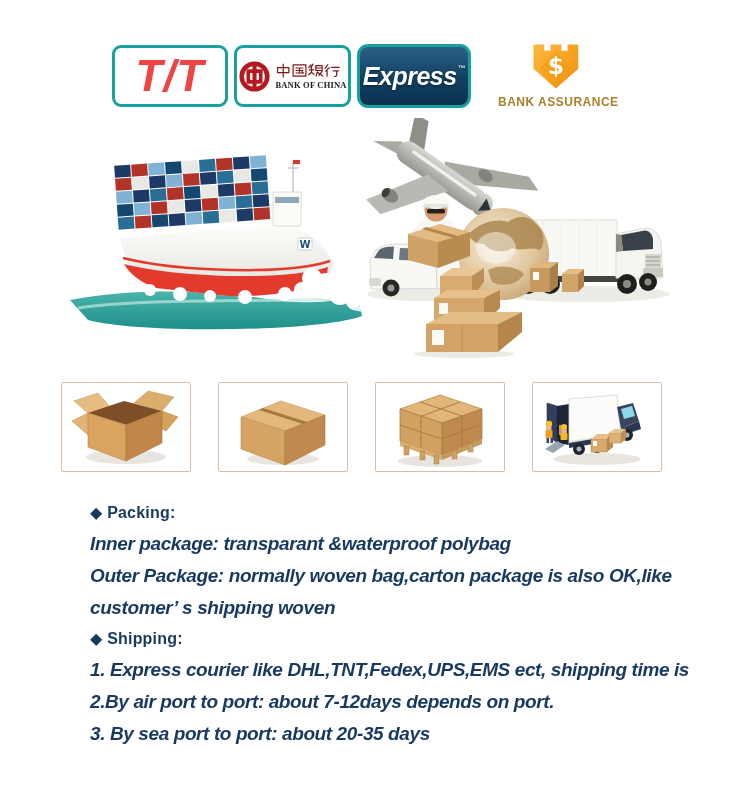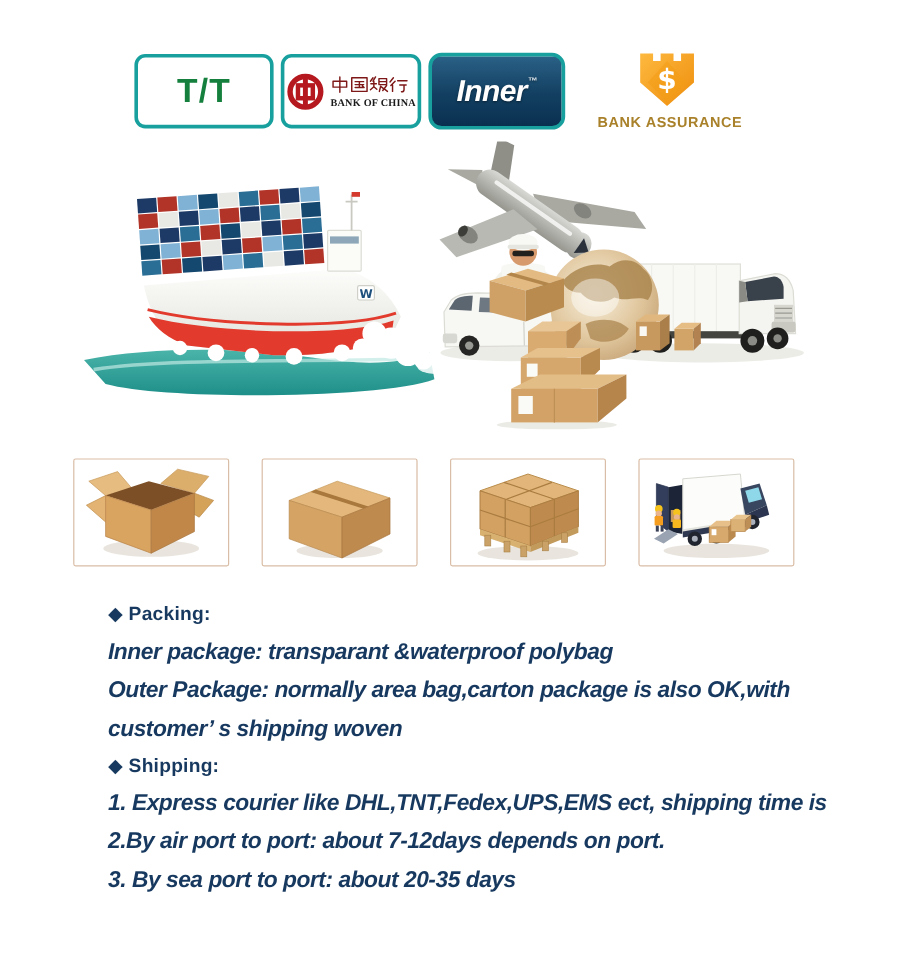--- a/index.html
+++ b/index.html
@@ -6,21 +6,21 @@
   *{box-sizing:border-box;}
   .page{
     position:relative;width:750px;height:797px;background:#ffffff;overflow:hidden;
     font-family:"Liberation Sans","DejaVu Sans",sans-serif;
   }
   
   .pay-row{position:absolute;left:112px;top:44px;display:flex;gap:6px;align-items:center;}
   .pay-box{height:62px;border:3px solid #18a09e;border-radius:9px;background:#fff;
     display:flex;align-items:center;justify-content:center;}
   .tt-box{width:116px;}
-  .tt-label{font-size:28px;font-weight:bold;color:#15803d;letter-spacing:1px;}
+  .tt-label{font-size:44px;font-weight:bold;color:#ef4444;letter-spacing:1px;font-style:italic;}
   .boc-box{width:117px;gap:4px;padding:0 3px;}
   .boc-logo{flex:0 0 auto;}
   .boc-col{display:flex;flex-direction:column;align-items:flex-start;}
   .boc-en{font-family:"Liberation Serif","DejaVu Serif",serif;font-size:8.5px;font-weight:bold;
     color:#1b1b1b;letter-spacing:.2px;white-space:nowrap;margin-top:1px;}
   .paypal-box{width:114px;height:64px;border-radius:11px;
     background:linear-gradient(180deg,#2a6186 0%,#123f61 55%,#0a3050 100%);}
   .pp-text{font-size:25px;font-weight:bold;font-style:italic;color:#ffffff;
     text-shadow:0 1px 2px rgba(0,0,0,.45);letter-spacing:-.5px;}
   .pp-tm{font-size:8px;font-weight:bold;font-style:normal;color:#e8eef2;vertical-align:14px;margin-left:1px;}
@@ -58,21 +58,21 @@
         <svg width="66" height="17" viewBox="0 0 92 24" fill="none" stroke="#7e1818" stroke-width="1.7" stroke-linecap="round" stroke-linejoin="round">
           <path d="M11,3 L11,21 M3,8 L19,8 L19,15 L3,15 L3,8"></path>
           <path d="M25,4 L43,4 L43,20 L25,20 Z M29,8.5 L39,8.5 M29,12 L39,12 M29,15.5 L39,15.5 M34,8.5 L34,15.5 M37.5,13.5 L39.5,15.5"></path>
           <path d="M50,4 L47,8 M53,3 L50,8 M47.5,11 L54,11 M51,8 L51,15 M47,18 L51,14.5 L54.5,17.5 M57,5 L66,5 L66,12 L57,12 Z M57,8.5 L66,8.5 M59,14 L57.5,20 M59,14 L62,16.5 M66,13 L61.5,19 M62.5,16.5 L67,20"></path>
           <path d="M74,4 L70,9 M76,8 L71,13 M73,12.5 L73,20 M79,7.5 L90,7.5 M81.5,12.5 L89,12.5 M86.5,12.5 L86.5,18 Q86.5,20.5 83.5,20.5"></path>
         </svg>
         <div class="boc-en">BANK OF CHINA</div>
       </div>
     </div>
     <div class="pay-box paypal-box">
-      <span class="pp-text"><span>Inner</span><sup class="pp-tm">™</sup></span>
+      <span class="pp-text"><span>Express</span><sup class="pp-tm">™</sup></span>
     </div>
   </div>
 
   <div class="ta">
     <svg width="56" height="52" viewBox="0 0 62 58">
       <defs>
         <linearGradient id="tag" x1="0" y1="0" x2="1" y2="1">
           <stop offset="0" stop-color="#fdb93f"></stop>
             <stop offset="1" stop-color="#ee8d0c"></stop>
         </linearGradient>
@@ -357,21 +357,21 @@
         <rect x="76" y="50" width="12" height="10" fill="#dcb176" stroke="#b9894e" stroke-width="0.6"></rect>
         <polygon points="76,50 81,46 93,46 88,50" fill="#e9c690"></polygon>
         <polygon points="88,50 93,46 93,56 88,60" fill="#bd8e55"></polygon>
       </svg>
     </div>
   </div>
 
   <div class="copy">
     <div class="h">◆ Packing:</div>
     <div class="b">Inner package: transparant &amp;waterproof polybag</div>
-    <div class="b">Outer Package: normally area bag,carton package is also OK,with</div>
+    <div class="b">Outer Package: normally woven bag,carton package is also OK,like</div>
     <div class="b">customer’ s shipping woven</div>
     <div class="h">◆ Shipping:</div>
     <div class="b">1. Express courier like DHL,TNT,Fedex,UPS,EMS ect, shipping time is</div>
     <div class="b">2.By air port to port: about 7-12days depends on port.</div>
     <div class="b">3. By sea port to port: about 20-35 days</div>
   </div>
 
 </div>
 
 </body></html>

